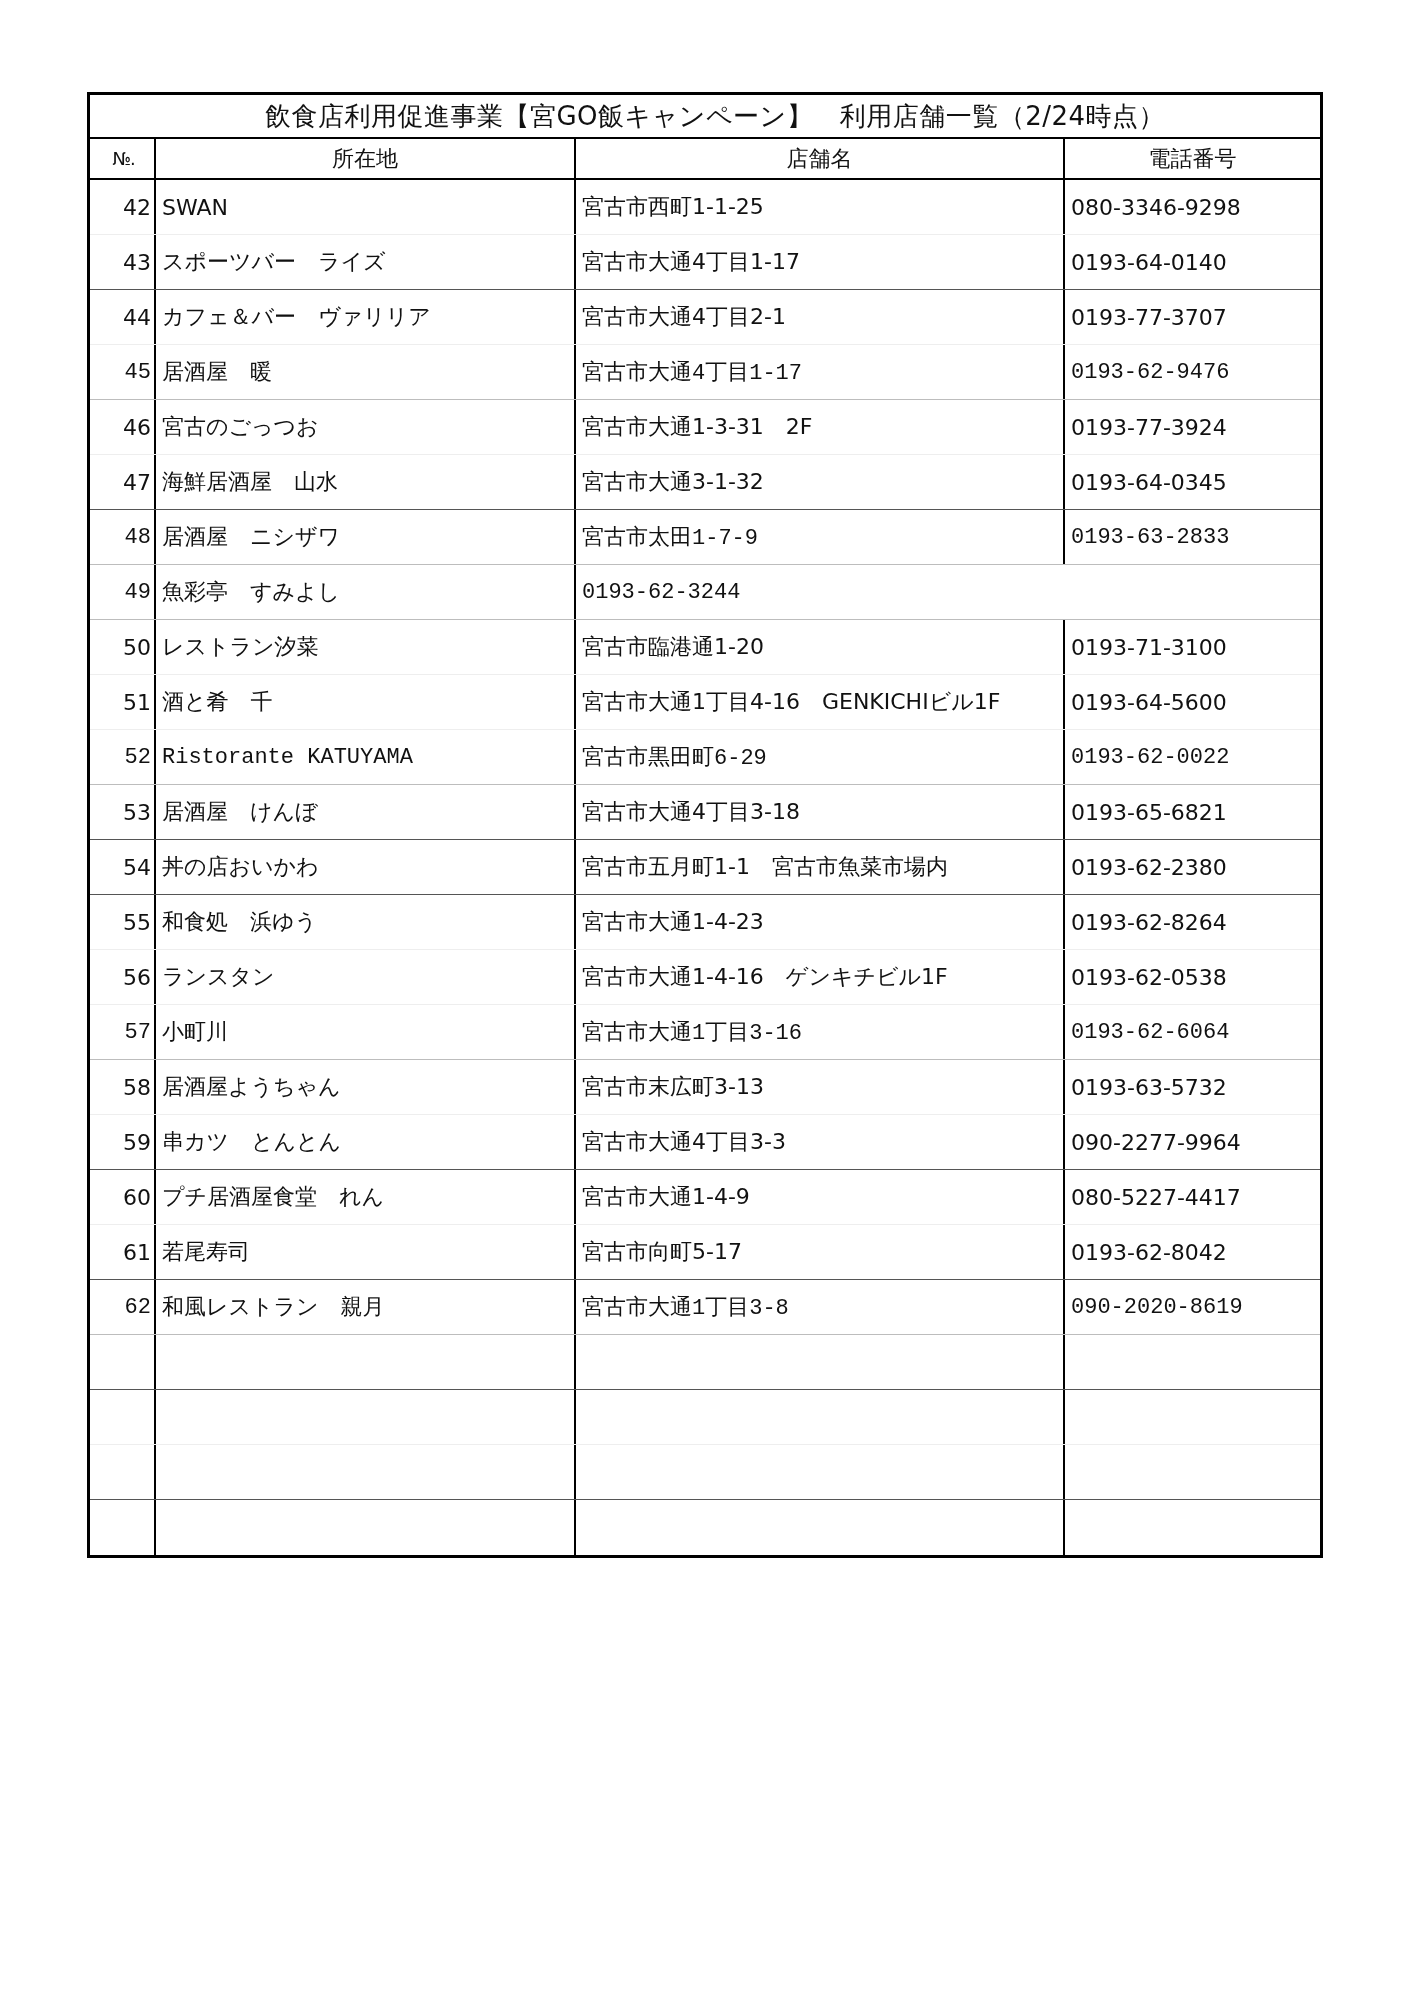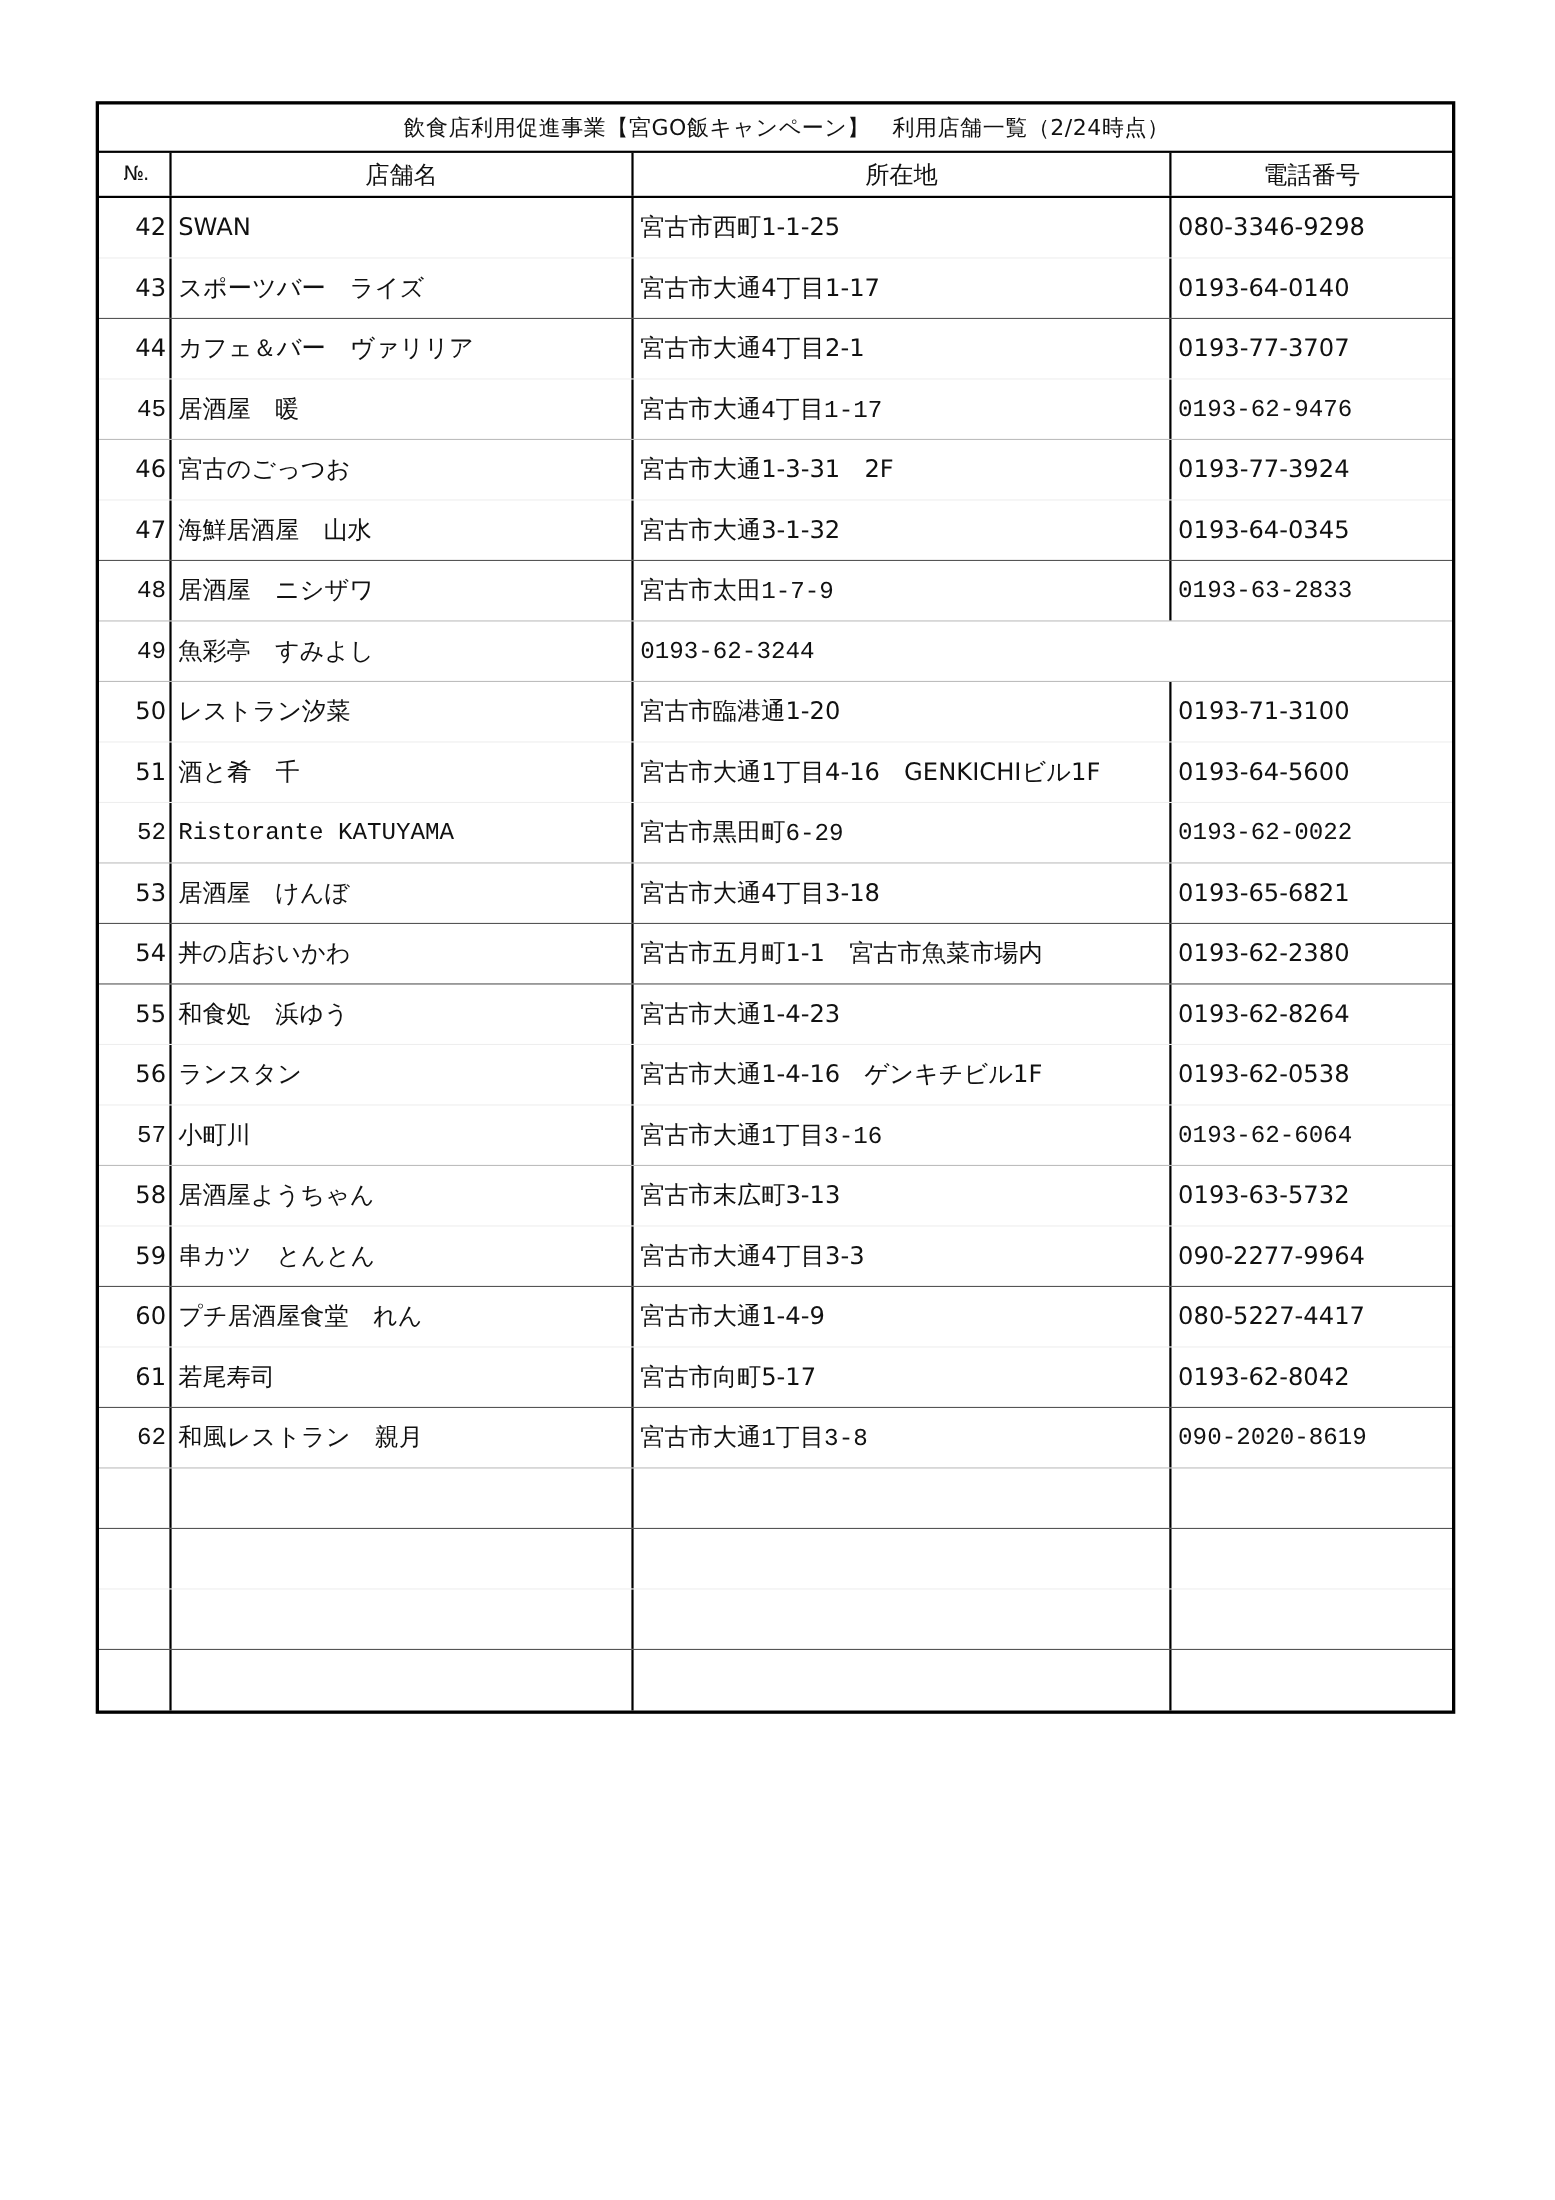--- a/index.html
+++ b/index.html
@@ -1,40 +1,40 @@
 <!DOCTYPE html>
 <html><head>
   <meta charset="utf-8">
   <style>
     html, body { margin: 0; padding: 0; background: #ffffff; }
     body { width: 1414px; height: 2000px; position: relative; font-family: "DejaVu Sans", "Liberation Sans", sans-serif; color: #111; }
     .sheet { position: absolute; left: 87px; top: 92px; width: 1236px; border: 3px solid #000; box-sizing: border-box; }
-    .title-row { height: 42px; border-bottom: 2px solid #000; display: flex; align-items: center; justify-content: center; font-size: 20px; letter-spacing: 0.5px; padding-left: 20px; }
+    .title-row { height: 42px; border-bottom: 2px solid #000; display: flex; align-items: center; justify-content: center; font-size: 26px; letter-spacing: 0.5px; padding-left: 20px; }
     .row { display: grid; grid-template-columns: 66px 420px 489px 1fr; height: 55px; box-sizing: border-box; }
     .row.header { height: 41px; border-bottom: 2.5px solid #000; }
     .cell { border-right: 2px solid #000; display: flex; align-items: center; font-size: 22px; padding: 0 6px; box-sizing: border-box; white-space: nowrap; overflow: hidden; }
     .cell:last-child { border-right: none; }
     .cell.no { justify-content: flex-end; padding-right: 3px; }
     .header .cell { justify-content: center; font-size: 22px; }
     .header .cell.no { font-size: 18px; justify-content: center; letter-spacing: -1px; }
     .row.line-light { border-bottom: 1px solid #eeeeee; }
     .row.line-mid { border-bottom: 1px solid #bdbdbd; font-family: Liberation Mono, monospace; }
     .row.line-dark { border-bottom: 1.5px solid #555; }
     .row.last { border-bottom: none; }
   </style>
 </head>
 <body>
 
 <div class="sheet">
   <div class="title-row">飲食店利用促進事業【宮GO飯キャンペーン】　利用店舗一覧（2/24時点）</div>
 
   <div class="row header">
     <div class="cell no">№.</div>
+    <div class="cell">所在地</div>
     <div class="cell">店舗名</div>
-    <div class="cell">所在地</div>
     <div class="cell">電話番号</div>
   </div>
 
   <div id="rows">
       <div class="row line-light">
         <div class="cell no">42</div>
         <div class="cell">SWAN</div>
         <div class="cell">宮古市西町1-1-25</div>
         <div class="cell">080-3346-9298</div>
       </div>

